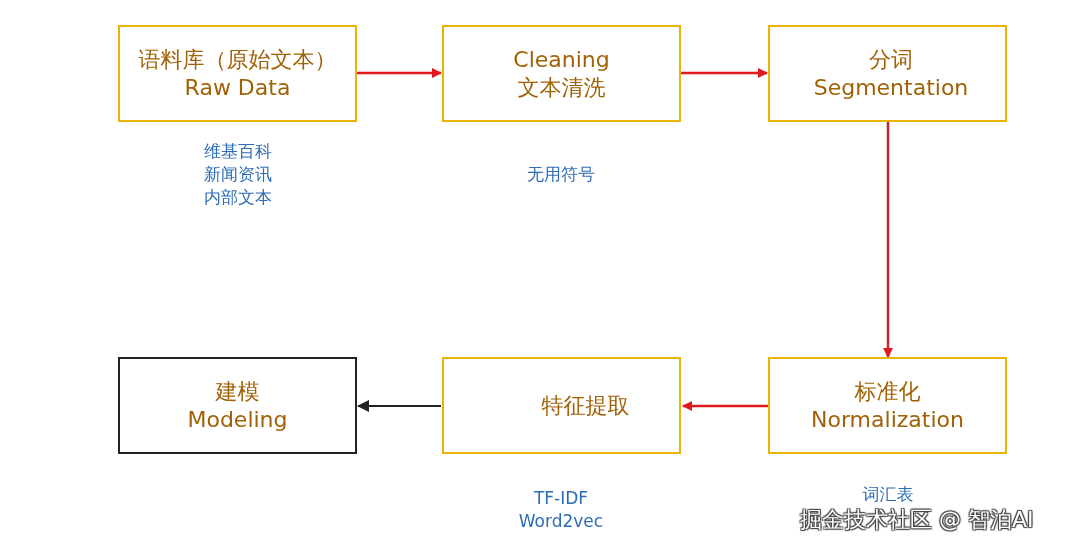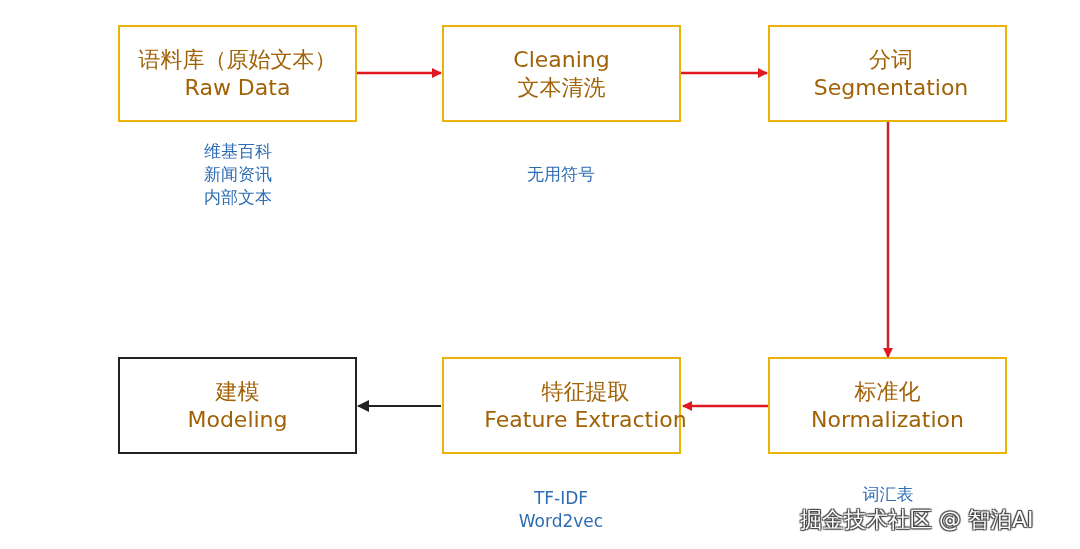--- a/index.html
+++ b/index.html
@@ -47,21 +47,20 @@
 <div class="box" style="left:768px;top:25px;width:239px;height:97px;padding-left:7px;">
   <span>分词</span>
   <span>Segmentation</span>
 </div>
 <div class="box" style="left:768px;top:357px;width:239px;height:97px;">
   <span>标准化</span>
   <span>Normalization</span>
 </div>
 <div class="box" style="left:442px;top:357px;width:239px;height:97px;padding-left:48px;">
   <span>特征提取</span>
-  <span>Feature Extraction</span>
 </div>
 <div class="box black" style="left:118px;top:357px;width:239px;height:97px;">
   <span>建模</span>
   <span>Modeling</span>
 </div>
 
 <div class="note" style="left:178px;top:140px;width:120px;">
   <span>维基百科</span>
   <span>新闻资讯</span>
   <span>内部文本</span>

